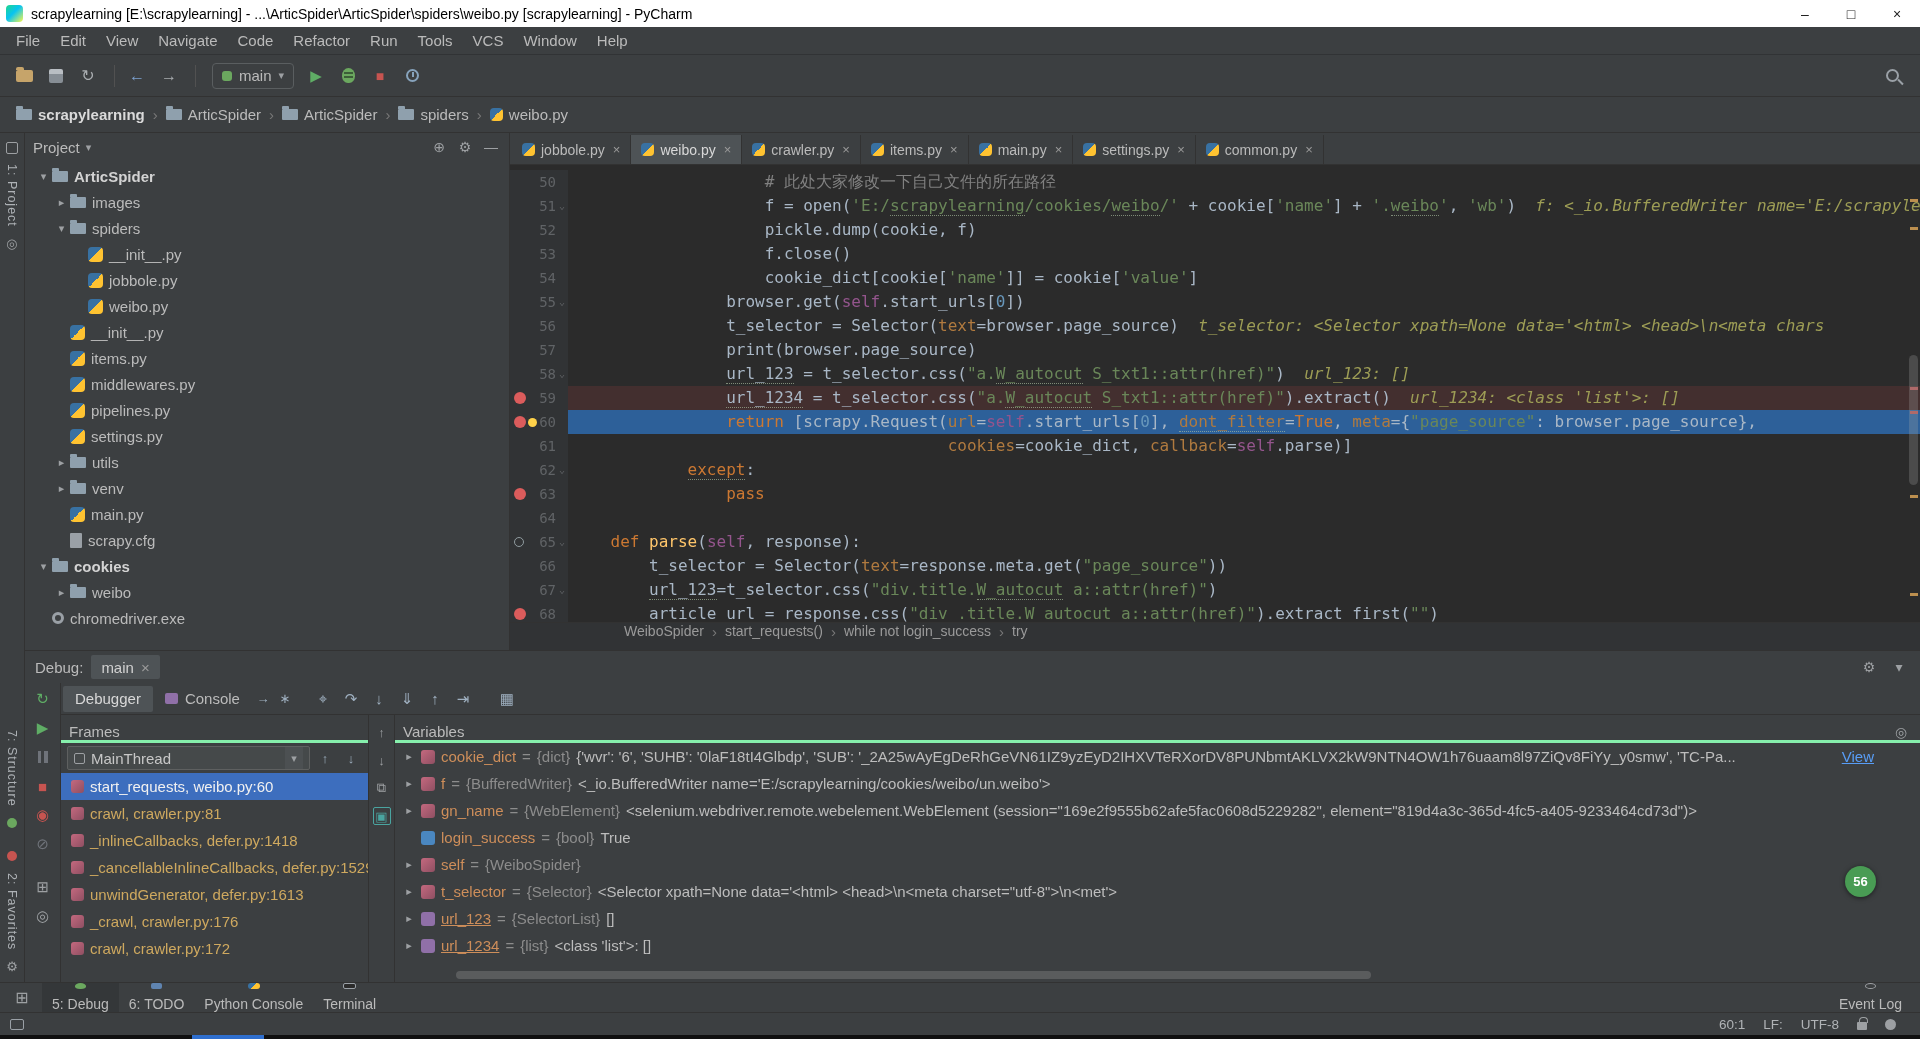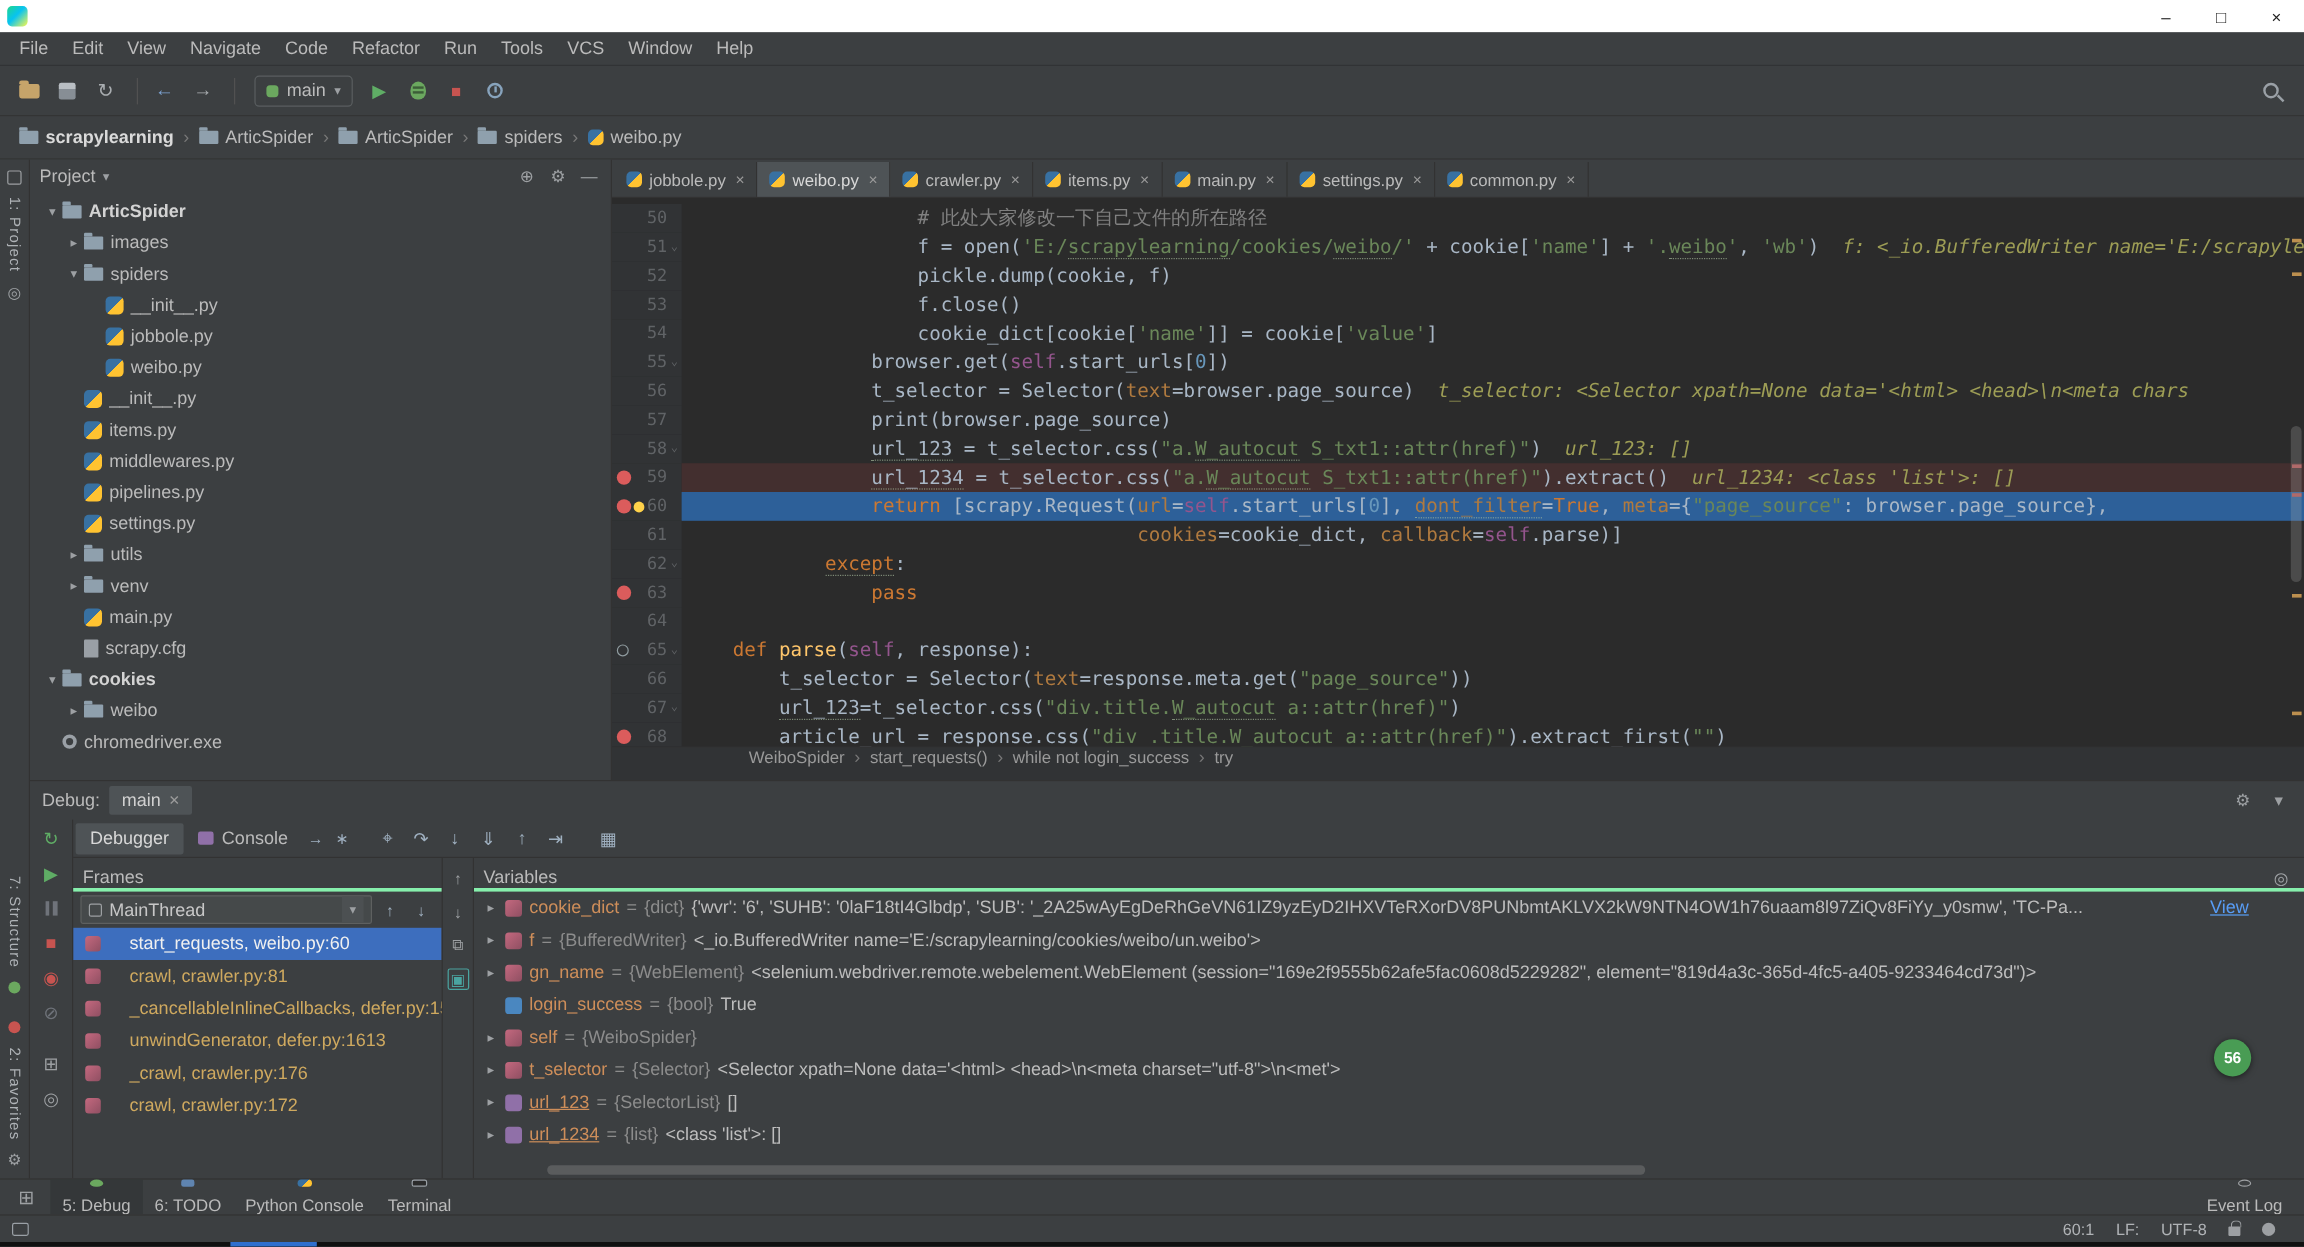--- a/index.html
+++ b/index.html
@@ -142,21 +142,21 @@
     border-bottom:3px solid #86efac; }
   .thread-row { height:30px; display:flex; align-items:center; padding:0 6px; gap:4px; }
   .thread-combo { flex:1; height:24px; background:#45494a; border:1px solid #5e6060; border-radius:2px;
     display:flex; align-items:center; padding:0 6px; gap:6px; color:#c7c7c7; }
   .thread-combo .arr { margin-left:auto; color:#9da0a3; font-size:11px; background:#4c5052;
     width:18px; text-align:center; height:100%; display:flex; align-items:center; justify-content:center; }
   .thread-ico { width:11px; height:11px; border:1.5px solid #9da0a3; border-radius:2px; }
   .mini-btn { width:22px; height:22px; display:flex; align-items:center; justify-content:center;
     color:#9fb0c0; font-size:13px; }
   .frames-list { flex:1; overflow:hidden; }
-  .frame-row { height:27px; display:flex; align-items:center; gap:24px; padding:0 10px;
+  .frame-row { height:27px; display:flex; align-items:center; gap:6px; padding:0 10px;
     white-space:nowrap; color:#cfa95f; font-size:15px; }
   .frame-row.selected { background:#3d6ebe; color:#f0f0f0; }
   .f-icon { width:13px; height:13px; border-radius:3px; flex-shrink:0;
     background:linear-gradient(135deg,#c4697f,#8f4f62); }
   .mid-strip { width:26px; border-right:1px solid #323232; display:flex; flex-direction:column;
     align-items:center; padding-top:8px; gap:10px; }
   .ms-icon { width:18px; height:18px; display:flex; align-items:center; justify-content:center;
     color:#9da0a3; font-size:13px; }
   .ms-icon.active { color:#4aa4a0; border:1px solid #4aa4a0; border-radius:2px; }
   .vars-col { flex:1; display:flex; flex-direction:column; min-width:0; position:relative; }
@@ -203,20 +203,21 @@
   .taskbar-peek { position:absolute; bottom:0; left:0; right:0; height:4px; background:#101010; }
   .peek-seg { position:absolute; left:192px; width:72px; height:4px; background:#2f6fce; }
 </style>
 </head>
 <body>
 
 <div class="app">
 
   <div class="title-bar">
     <span class="app-icon"></span>
+    <span class="title-text">scrapylearning [E:\scrapylearning] - ...\ArticSpider\ArticSpider\spiders\weibo.py [scrapylearning] - PyCharm</span>
     <div class="win-controls">
       <div class="win-btn">
           <span>–</span>
         </div>
       <div class="win-btn">
           <span>□</span>
         </div>
       <div class="win-btn">
           <span>×</span>
         </div>
@@ -596,20 +597,24 @@
                 <div class="frame-row selected">
                   <span class="f-icon"></span>
                   <span>start_requests, weibo.py:60</span>
                 </div>
                 <div class="frame-row">
                   <span class="f-icon"></span>
                   <span>crawl, crawler.py:81</span>
                 </div>
                 <div class="frame-row">
                   <span class="f-icon"></span>
+                  <span>_inlineCallbacks, defer.py:1418</span>
+                </div>
+                <div class="frame-row">
+                  <span class="f-icon"></span>
                   <span>_cancellableInlineCallbacks, defer.py:1529</span>
                 </div>
                 <div class="frame-row">
                   <span class="f-icon"></span>
                   <span>unwindGenerator, defer.py:1613</span>
                 </div>
                 <div class="frame-row">
                   <span class="f-icon"></span>
                   <span>_crawl, crawler.py:176</span>
                 </div>

